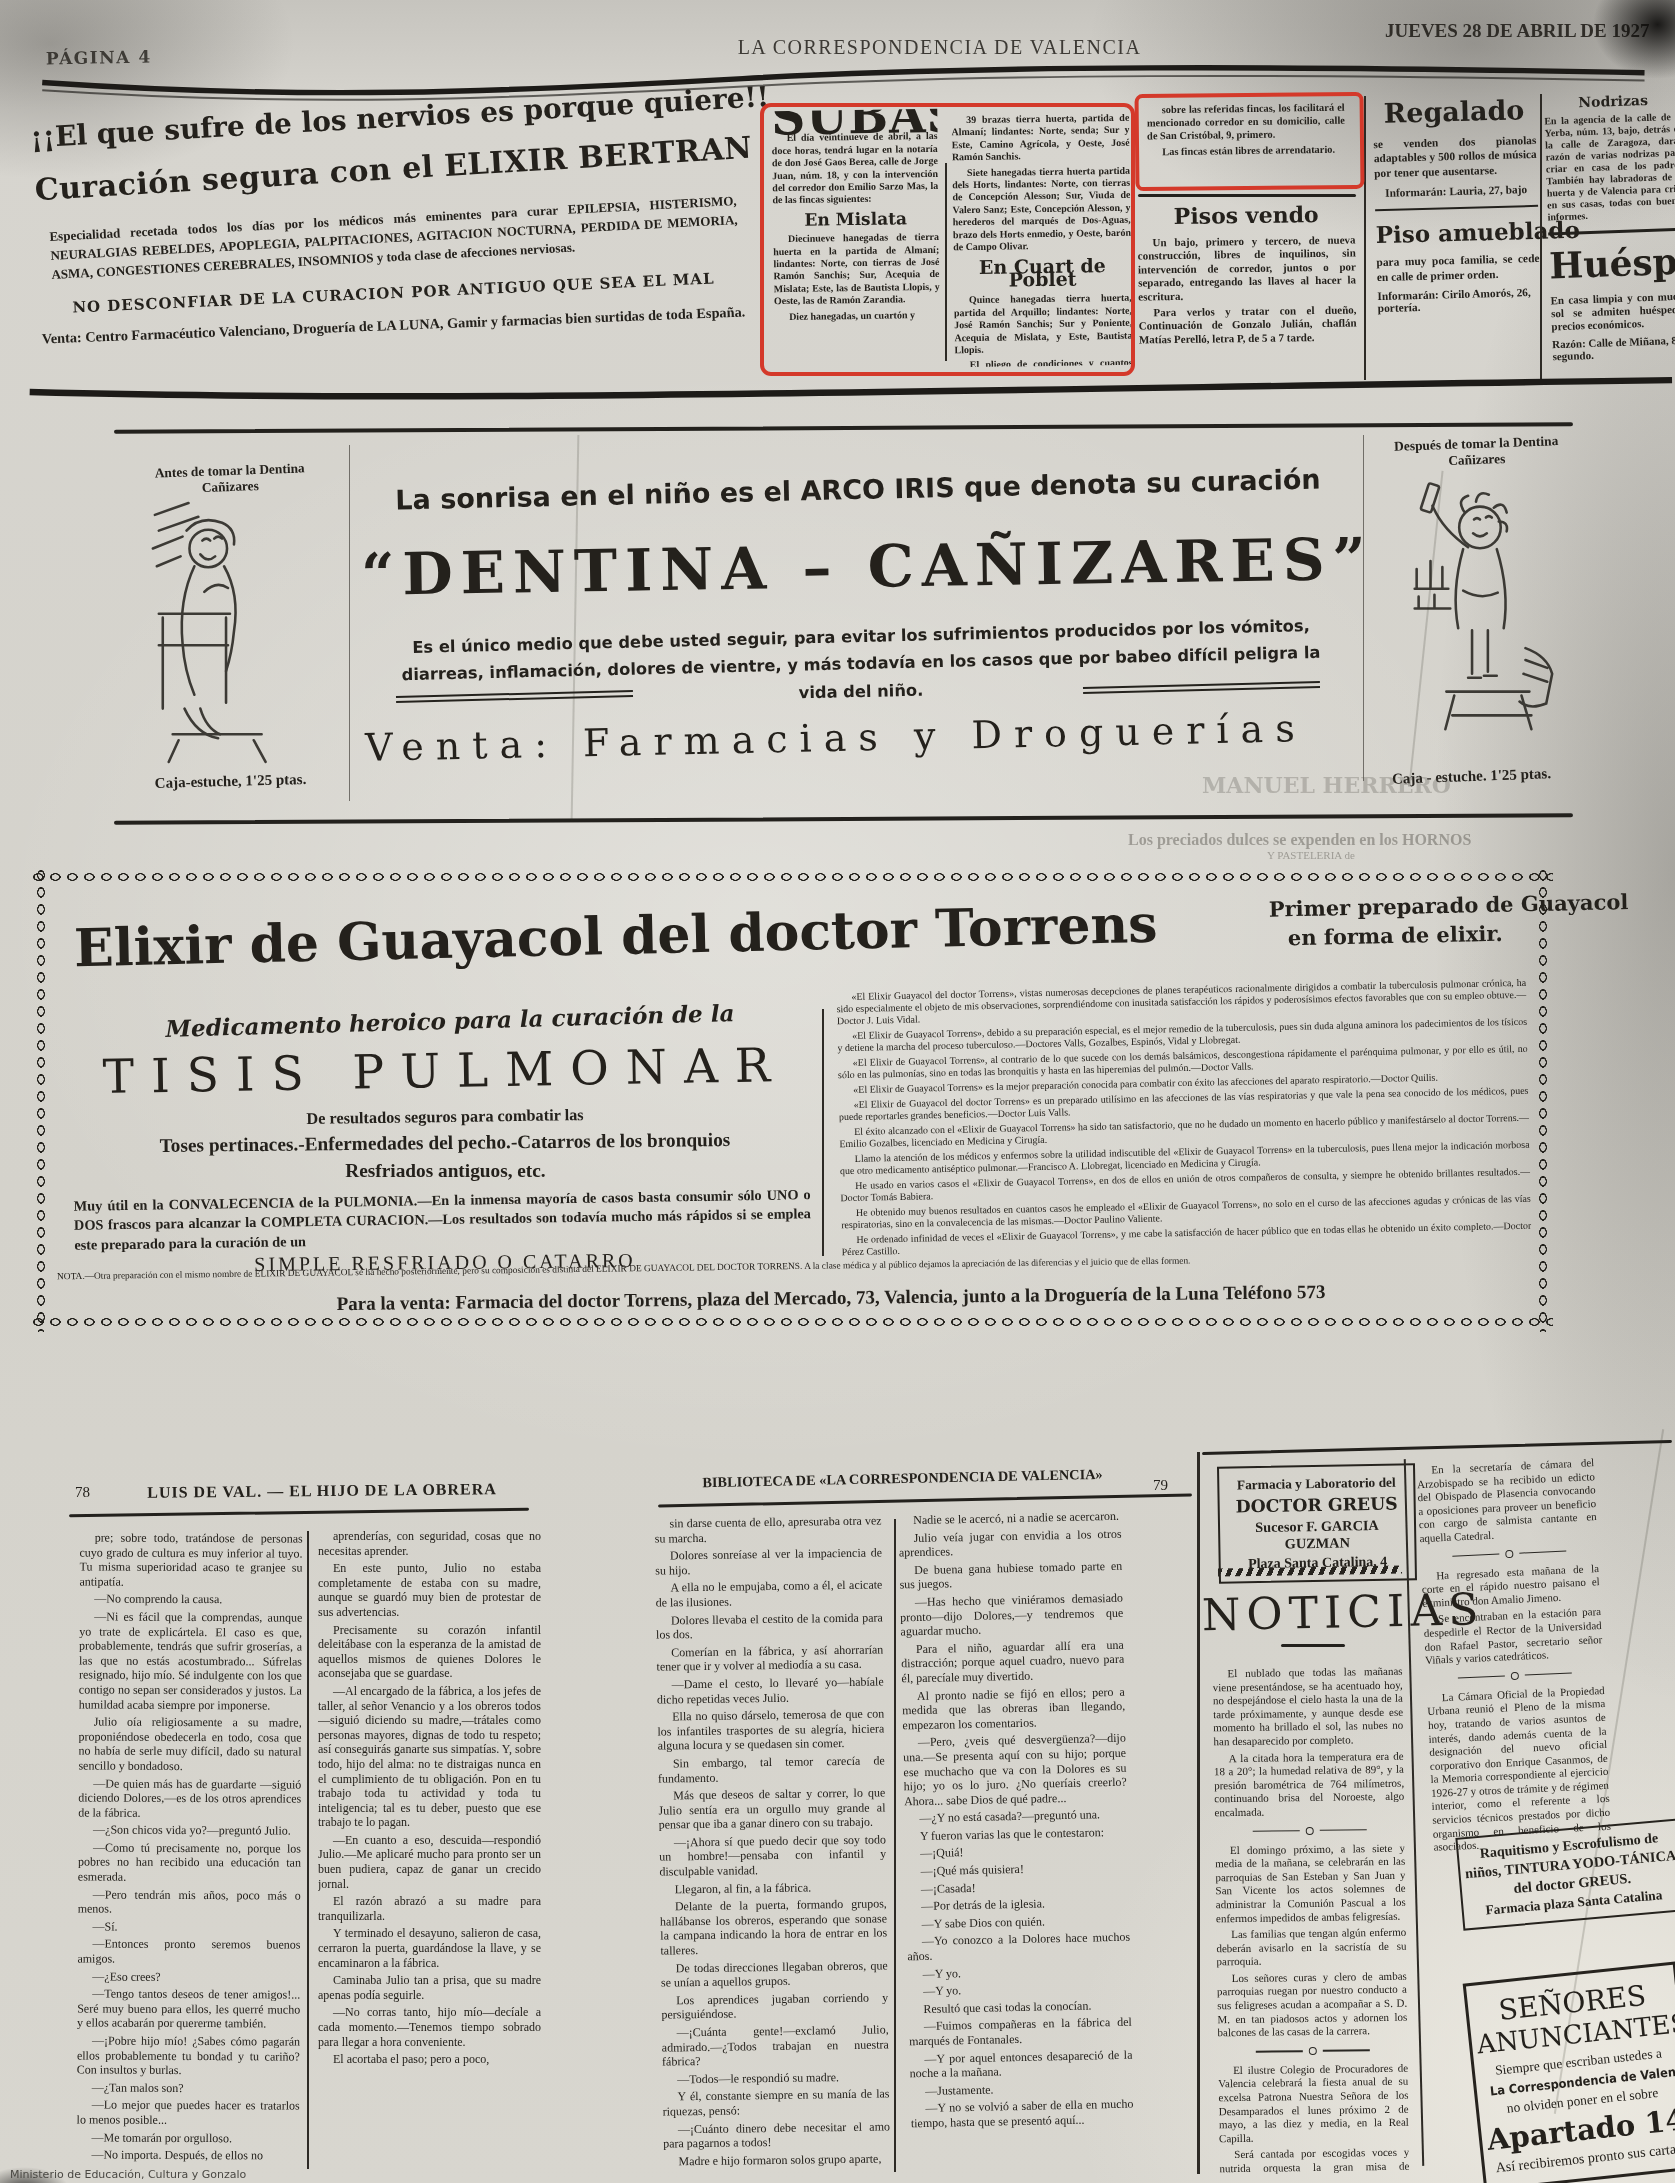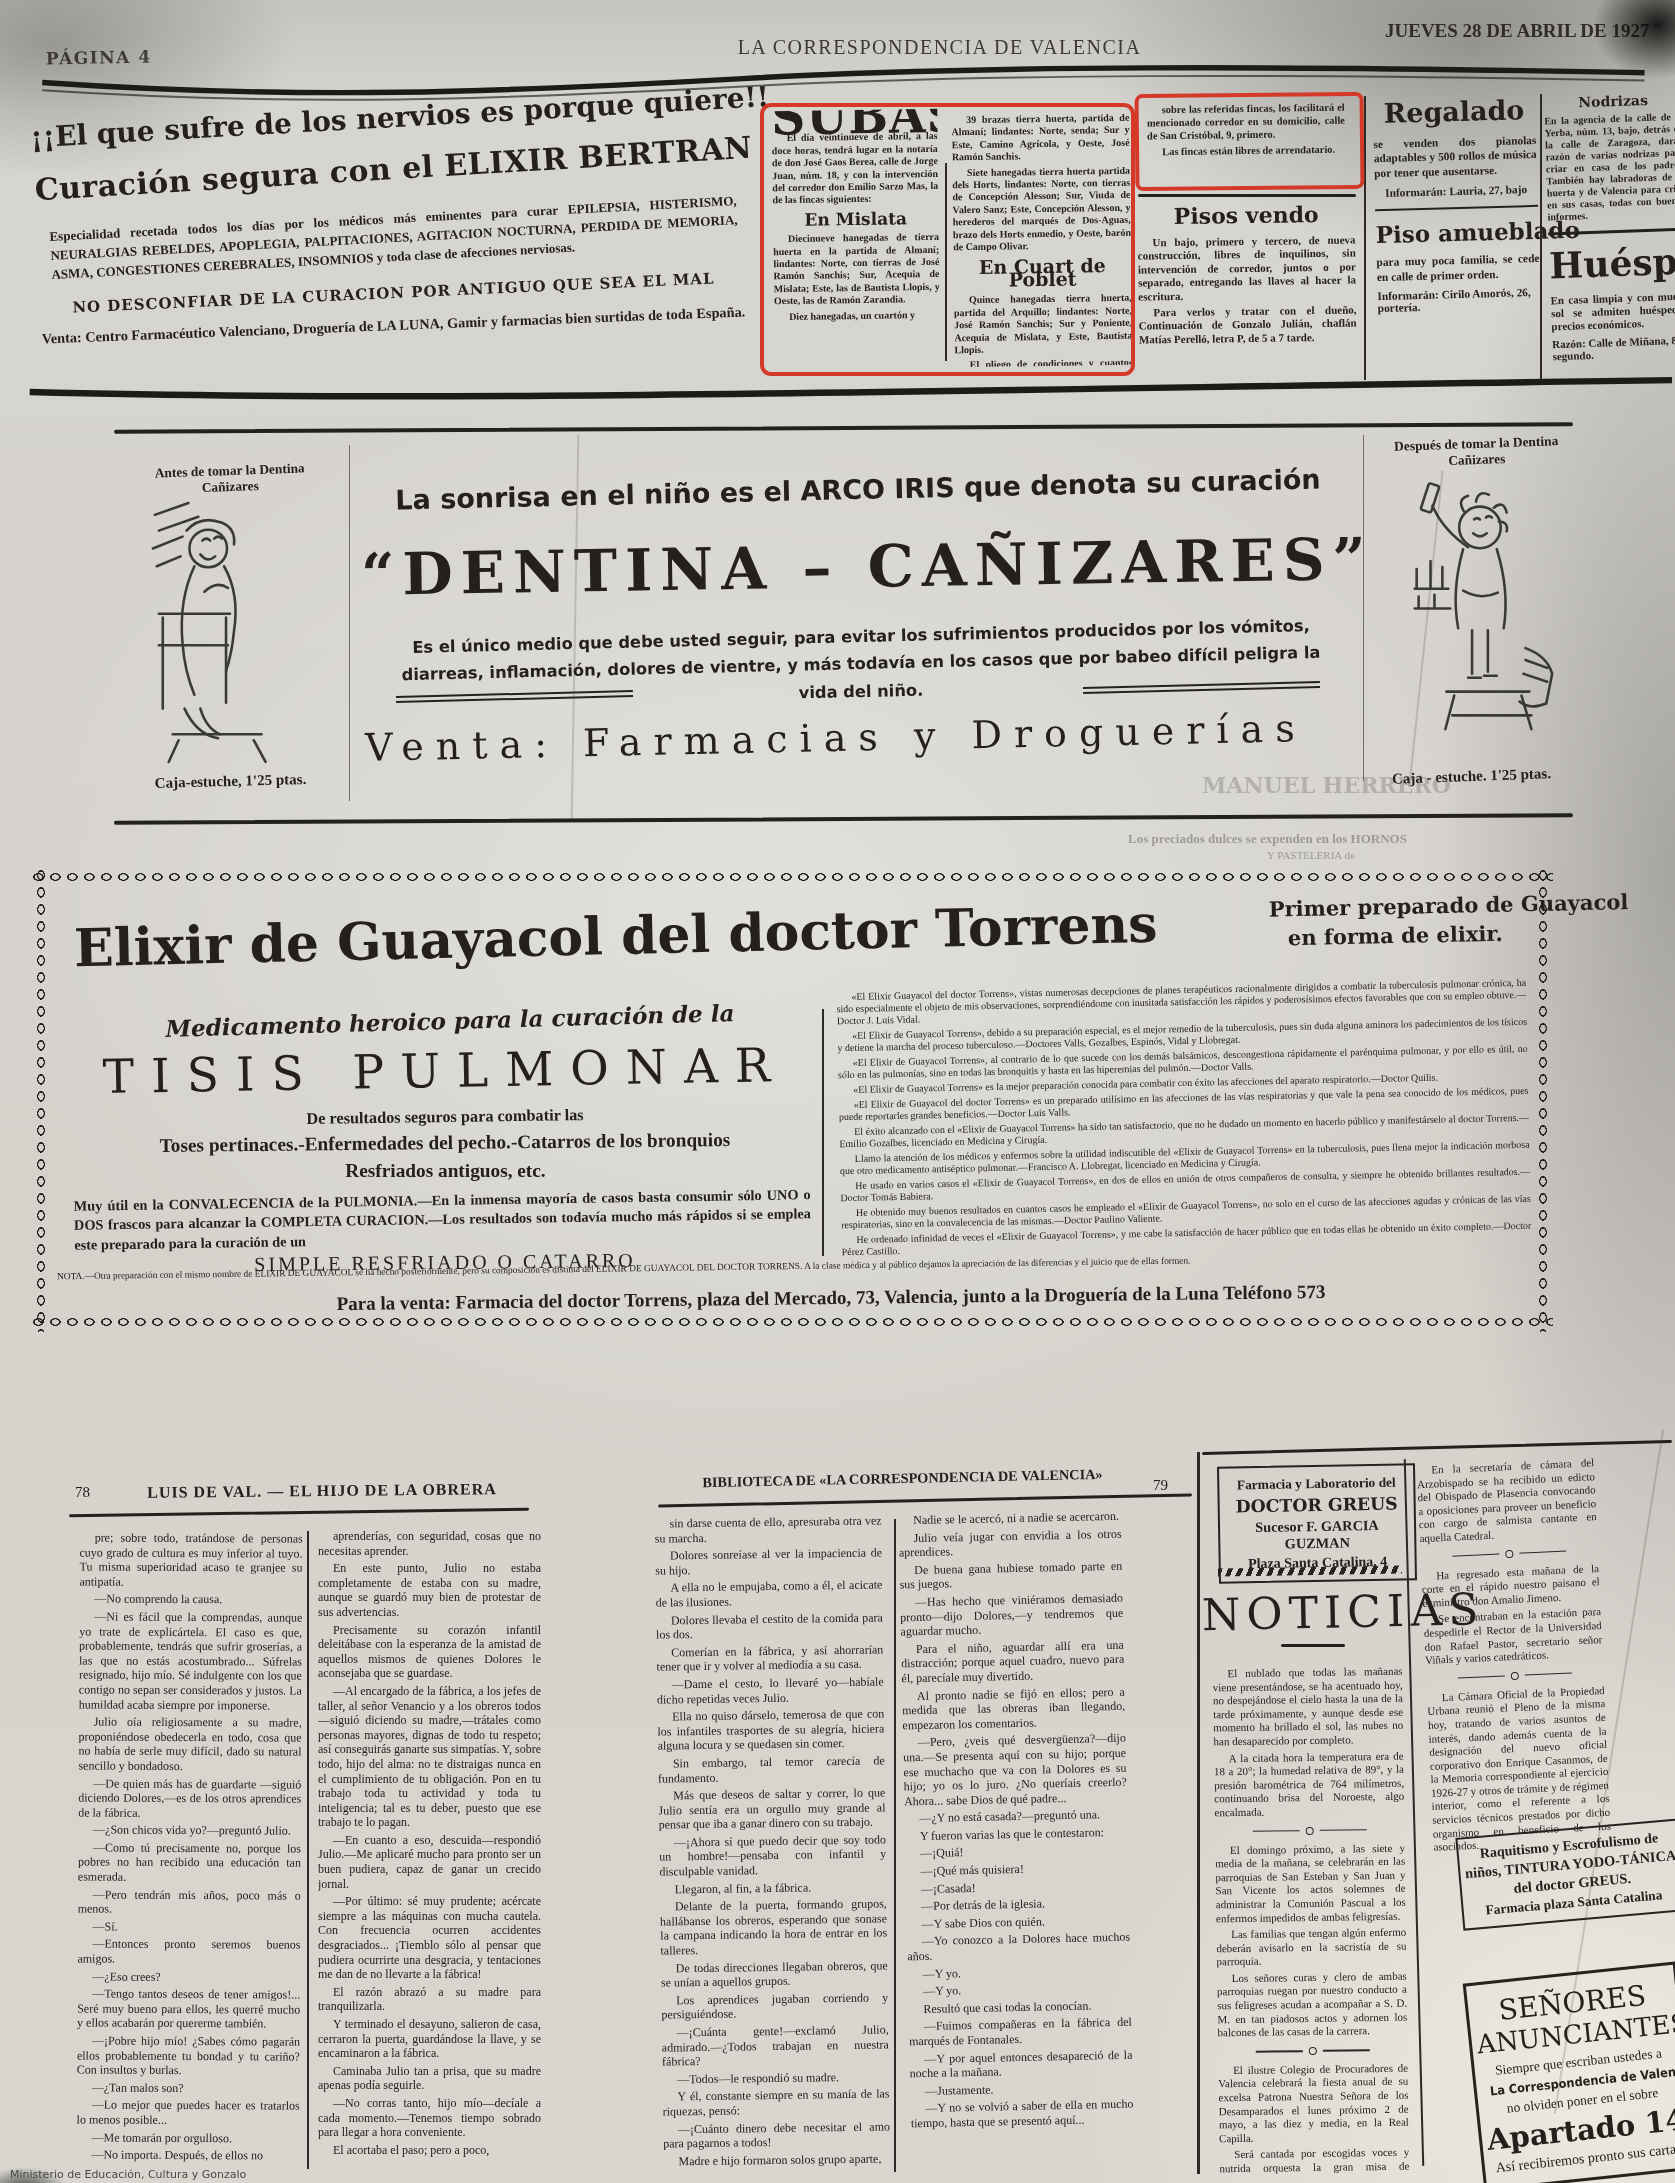--- a/index.html
+++ b/index.html
@@ -165,21 +165,21 @@
       <path d="M79 122 q18 10 35 2"></path>
       <path d="M88 162 v44 M104 162 v42 M84 210 h13 M100 208 h13"></path>
       <path d="M62 224 h84 M70 228 l-9 34 M138 228 l10 34 M68 248 h80"></path>
       <path d="M142 180 q22 8 27 26 l-6 30 q-17 7 -27 -2 M142 192 l22 8 M140 206 l24 8"></path>
       <path d="M30 120 h34 M32 100 v20 M46 92 v28 M58 98 v22 M30 140 h36 M34 128 v12 M50 126 v14"></path>
     </g>
   </svg>
   <div class="t c" style="left:1370px;top:768px;width:203px;font-size:15px;font-weight:bold;transform:rotate(-2deg);">Caja - estuche. 1'25 ptas.</div>
   <div class="hrule" style="left:114px;top:817px;width:1459px;height:4px;transform:rotate(-0.3deg);"></div>
 
-  <div class="ghost nowrap" style="left:1128px;top:831px;width:445px;font-size:13px;font-weight:bold;">Los preciados dulces se expenden en los HORNOS</div>
+  <div class="ghost nowrap" style="left:1128px;top:831px;width:445px;font-size:16px;font-weight:bold;">Los preciados dulces se expenden en los HORNOS</div>
   <div class="ghost nowrap" style="left:1267px;top:849px;font-size:11px;">Y PASTELERIA de</div>
   <div class="ghost nowrap dser" style="left:1202px;top:772px;font-size:22px;font-weight:bold;opacity:.28;">MANUEL HERRERO</div>
 
   <div class="chain" style="left:30px;top:867px;width:1523px;height:20px;"></div>
   <div class="chainv" style="left:31px;top:867px;width:20px;height:465px;"></div>
   <div class="chainv" style="left:1533px;top:867px;width:20px;height:465px;"></div>
   <div class="chain" style="left:30px;top:1312px;width:1523px;height:20px;"></div>
 
   <div class="t dser nowrap" style="left:74px;top:905px;font-size:52px;font-weight:bold;transform:rotate(-1.3deg);">Elixir de Guayacol del doctor Torrens</div>
   <div class="t c dser" style="left:1269px;top:894px;width:252px;transform:rotate(-1.2deg);">
@@ -239,21 +239,20 @@
       <p class="para">—Me tomarán por orgulloso.</p>
       <p class="para">—No importa. Después, de ellos no</p>
     </div>
   <div class="vrule" style="left:307px;top:1531px;height:638px;"></div>
   <div class="t col j" style="left:318px;top:1529px;width:223px;height:646px;overflow:hidden;font-size:12px;line-height:14.6px;">
       <p class="para">aprenderías, con seguridad, cosas que no necesitas aprender.</p>
       <p class="para">En este punto, Julio no estaba completamente de estaba con su madre, aunque se guardó muy bien de protestar de sus advertencias.</p>
       <p class="para">Precisamente su corazón infantil deleitábase con la esperanza de la amistad de aquellos mismos de quienes Dolores le aconsejaba que se guardase.</p>
       <p class="para">—Al encargado de la fábrica, a los jefes de taller, al señor Venancio y a los obreros todos—siguió diciendo su madre,—trátales como personas mayores, dignas de todo tu respeto; así conseguirás ganarte sus simpatías. Y, sobre todo, hijo del alma: no te distraigas nunca en el cumplimiento de tu obligación. Pon en tu trabajo toda tu actividad y toda tu inteligencia; tal es tu deber, puesto que ese trabajo te lo pagan.</p>
       <p class="para">—En cuanto a eso, descuida—respondió Julio.—Me aplicaré mucho para pronto ser un buen pudiera, capaz de ganar un crecido jornal.</p>
-      <p class="para">—Por último: sé muy prudente; acércate siempre a las máquinas con mucha cautela. Con frecuencia ocurren accidentes desgraciados... ¡Tiemblo sólo al pensar que pudiera ocurrirte una desgracia, y tentaciones me dan de no llevarte a la fábrica!</p>
       <p class="para">El razón abrazó a su madre para tranquilizarla.</p>
       <p class="para">Y terminado el desayuno, salieron de casa, cerraron la puerta, guardándose la llave, y se encaminaron a la fábrica.</p>
       <p class="para">Caminaba Julio tan a prisa, que su madre apenas podía seguirle.</p>
       <p class="para">—No corras tanto, hijo mío—decíale a cada momento.—Tenemos tiempo sobrado para llegar a hora conveniente.</p>
       <p class="para">El acortaba el paso; pero a poco,</p>
     </div>
   <div class="t col j" style="left:659px;top:1515px;width:227px;height:660px;overflow:hidden;font-size:12px;line-height:14.6px;transform:rotate(-0.8deg);">
       <p class="para">sin darse cuenta de ello, apresuraba otra vez su marcha.</p>
       <p class="para">Dolores sonreíase al ver la impaciencia de su hijo.</p>
       <p class="para">A ella no le empujaba, como a él, el acicate de las ilusiones.</p>

